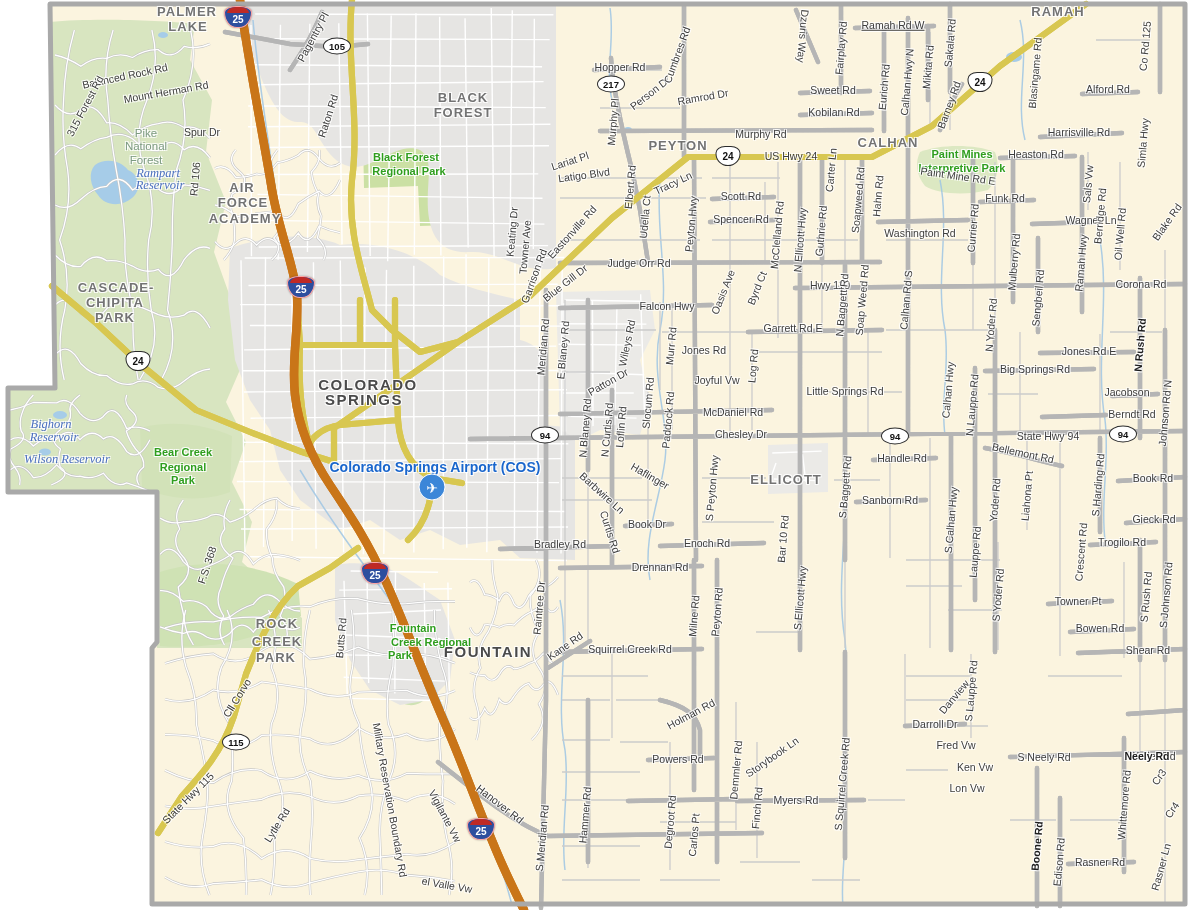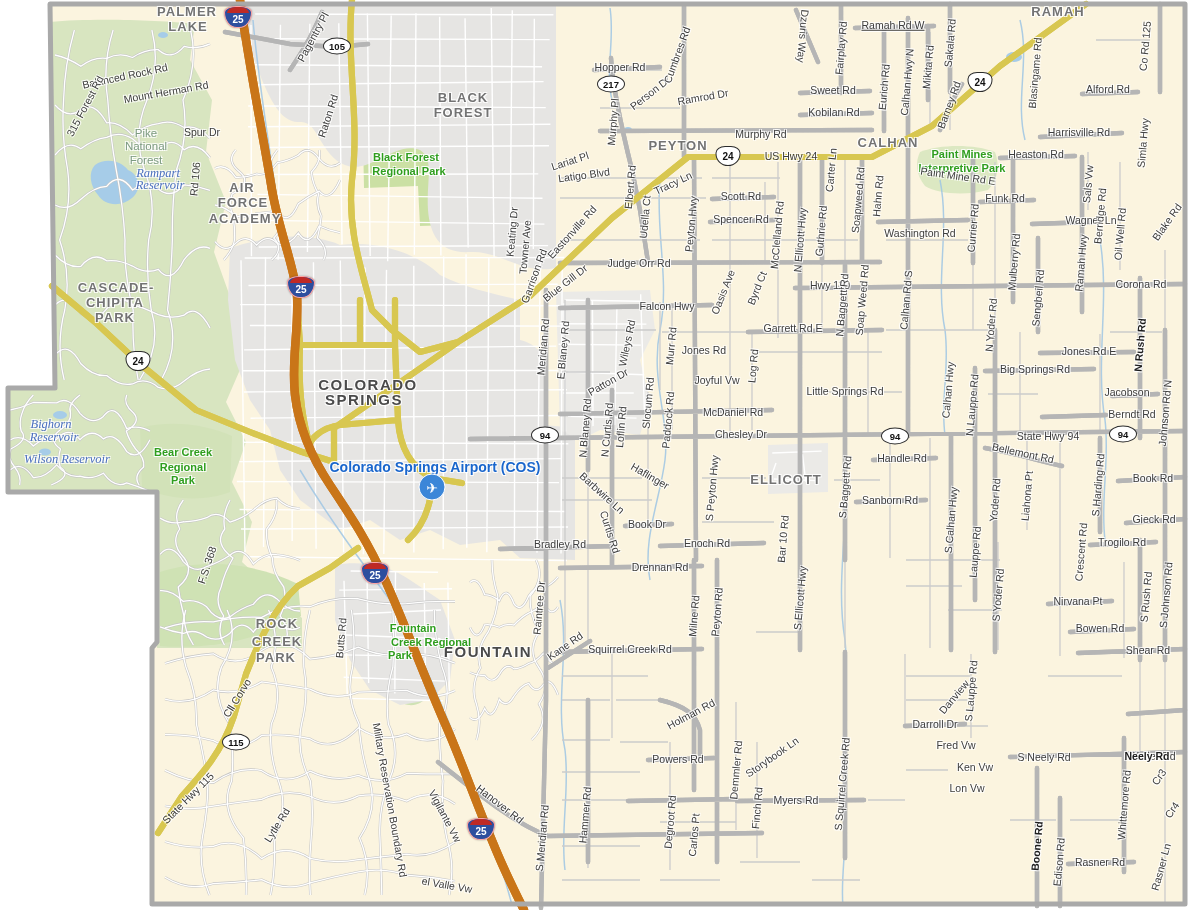--- a/index.html
+++ b/index.html
@@ -486,21 +486,21 @@
       <span class="lbl rd" style="left: 783px; top: 539px; transform: translate(-50%, -50%) rotate(-85deg);">Bar 10 Rd</span>
       <span class="lbl rd" style="left: 800px; top: 598px; transform: translate(-50%, -50%) rotate(-85deg);">S Ellicott Hwy</span>
       <span class="lbl rd" style="left: 712px; top: 488px; transform: translate(-50%, -50%) rotate(-85deg);">S Peyton Hwy</span>
       <span class="lbl rd" style="left: 650px; top: 476px; transform: translate(-50%, -50%) rotate(30deg);">Haflinger</span>
       <span class="lbl rd" style="left: 602px; top: 493px; transform: translate(-50%, -50%) rotate(42deg);">Barbwire Ln</span>
       <span class="lbl rd" style="left: 610px; top: 532px; transform: translate(-50%, -50%) rotate(72deg);">Curtis Rd</span>
       <span class="lbl rd" style="left: 647px; top: 524px; transform: translate(-50%, -50%) rotate(0deg);">Book Dr</span>
       <span class="lbl rd" style="left: 560px; top: 544px; transform: translate(-50%, -50%) rotate(0deg);">Bradley Rd</span>
       <span class="lbl rd" style="left: 707px; top: 543px; transform: translate(-50%, -50%) rotate(0deg);">Enoch Rd</span>
       <span class="lbl rd" style="left: 660px; top: 567px; transform: translate(-50%, -50%) rotate(0deg);">Drennan Rd</span>
-      <span class="lbl rd" style="left: 1078px; top: 601px; transform: translate(-50%, -50%) rotate(0deg);">Nirvana Pt</span>
+      <span class="lbl rd" style="left: 1078px; top: 601px; transform: translate(-50%, -50%) rotate(0deg);">Towner Pt</span>
       <span class="lbl rd" style="left: 1100px; top: 628px; transform: translate(-50%, -50%) rotate(0deg);">Bowen Rd</span>
       <span class="lbl rd" style="left: 1146px; top: 597px; transform: translate(-50%, -50%) rotate(-85deg);">S Rush Rd</span>
       <span class="lbl rd" style="left: 1166px; top: 595px; transform: translate(-50%, -50%) rotate(-85deg);">S Johnson Rd</span>
       <span class="lbl rd" style="left: 1148px; top: 650px; transform: translate(-50%, -50%) rotate(0deg);">Shear Rd</span>
       <span class="lbl rd" style="left: 1154px; top: 712px; transform: translate(-50%, -50%) rotate(0deg); margin-top: 44px;">Keller Rd</span>
       <span class="lbl rd" style="left: 539px; top: 608px; transform: translate(-50%, -50%) rotate(-85deg);">Raintree Dr</span>
       <span class="lbl rd" style="left: 565px; top: 646px; transform: translate(-50%, -50%) rotate(-35deg);">Kane Rd</span>
       <span class="lbl rd" style="left: 630px; top: 649px; transform: translate(-50%, -50%) rotate(0deg);">Squirrel Creek Rd</span>
       <span class="lbl rd" style="left: 694px; top: 616px; transform: translate(-50%, -50%) rotate(-85deg);">Milne Rd</span>
       <span class="lbl rd" style="left: 717px; top: 612px; transform: translate(-50%, -50%) rotate(-85deg);">Peyton Rd</span>

